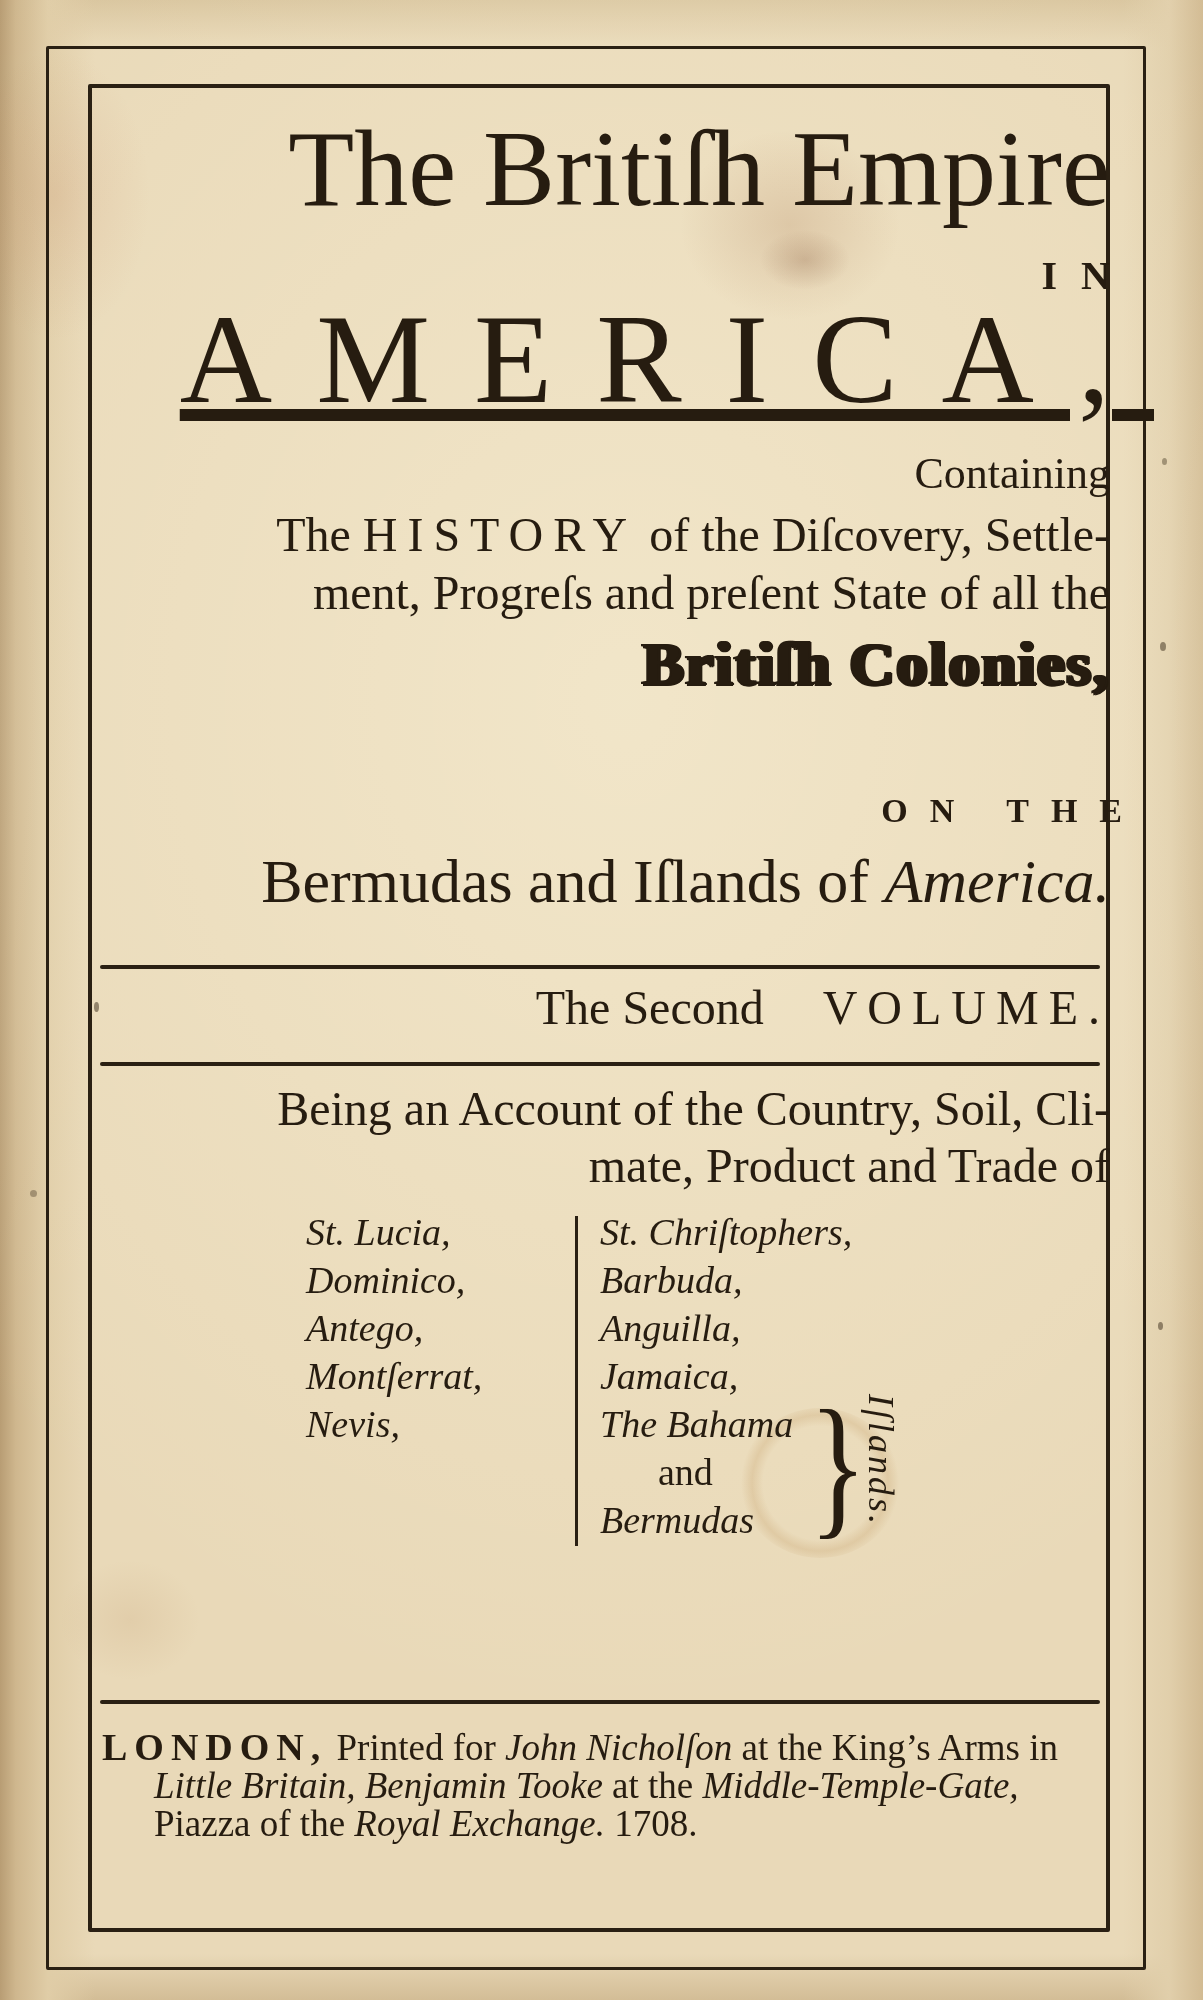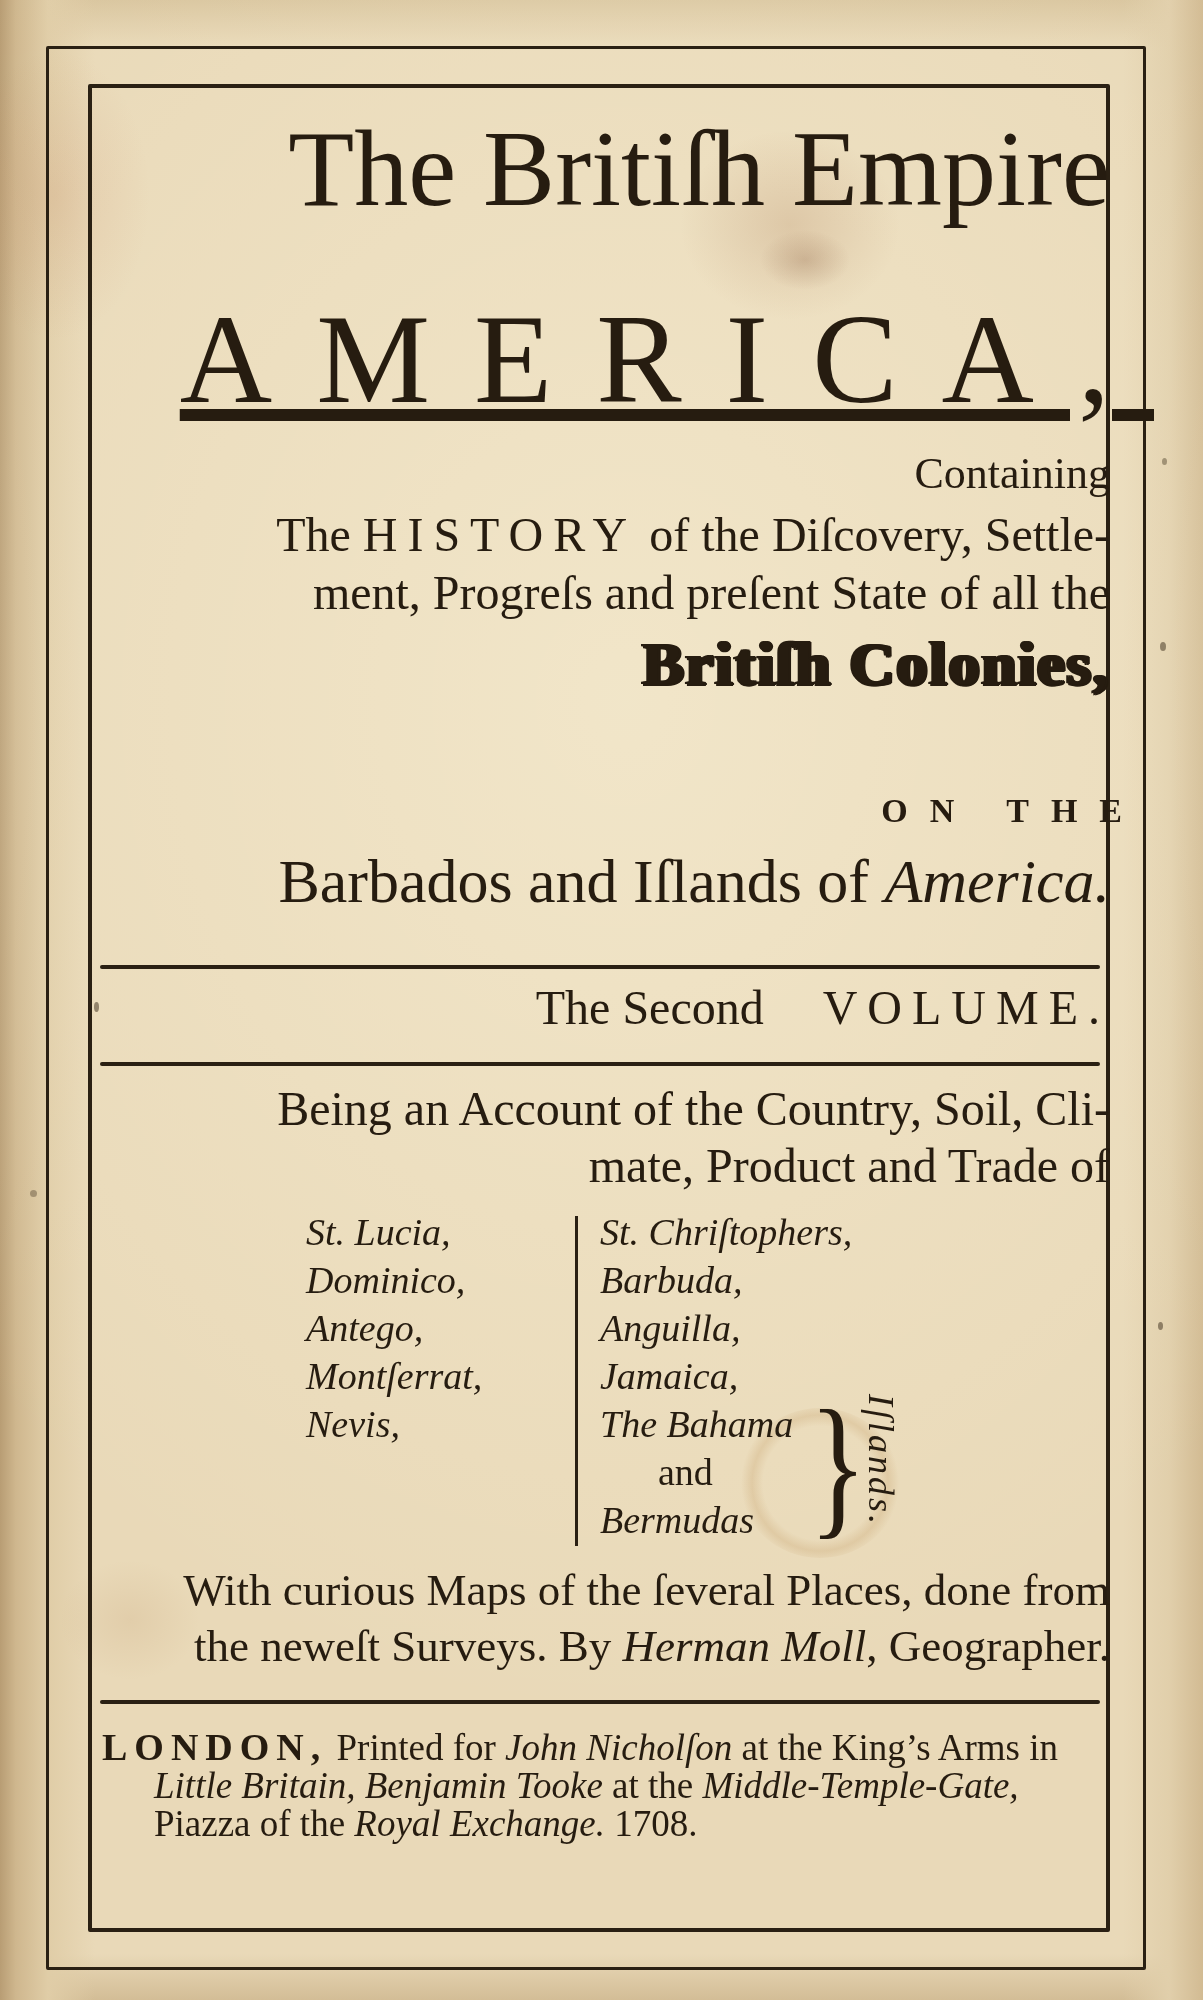--- a/index.html
+++ b/index.html
@@ -72,29 +72,30 @@
   <div class="stain stain-tl"></div>
   <div class="stain stain-title"></div>
   <div class="stain stain-smudge"></div>
   <div class="stain stain-brace"></div>
   <div class="stain stain-bl"></div>
 
   <div class="frame outer"></div>
   <div class="frame inner"></div>
 
   <div class="center t-main">The Britiſh Empire</div>
+  <div class="center t-in">IN</div>
   <div class="center t-america">AMERICA,</div>
   <div class="center t-containing">Containing</div>
 
   <div class="center t-history"><span>The </span><span class="lsp-hist">HISTORY</span><span> of the Diſcovery, Settle-</span><br><span>ment, Progreſs and preſent State of all the</span></div>
 
   <div class="center t-blackletter">Britiſh Colonies,</div>
   <div class="center t-onthe">ON THE</div>
 
-  <div class="center t-continent"><span>Barbados and Iſlands of </span><span class="it">America.</span></div>
+  <div class="center t-continent"><span>Bermudas and Iſlands of </span><span class="it">America.</span></div>
 
   <div class="rule" style="top:965px"></div>
   <div class="center t-volume"><span>The Second </span><span class="lsp-vol">VOLUME.</span></div>
   <div class="rule" style="top:1062px"></div>
 
   <div class="center t-being"><span>Being an Account of the Country, Soil, Cli-</span><br><span>mate, Product and Trade of</span></div>
 
   <div class="list">
     <div class="col col-left">
       <div class="li">St. Lucia,</div>
@@ -110,21 +111,20 @@
       <div class="li">Anguilla,</div>
       <div class="li">Jamaica,</div>
       <div class="li">The Bahama</div>
       <div class="li li-and">and</div>
       <div class="li">Bermudas</div>
     </div>
     <div class="brace">}</div>
     <div class="islands it">Iſlands.</div>
   </div>
 
-  <div class="center t-maps"><span>With curious Maps of the ſeveral Places, done from</span><br><span>the neweſt Surveys. By </span><span class="it">Herman Moll</span><span>, Geographer.</span></div>
 
   <div class="rule" style="top:1700px"></div>
 
   <div class="imprint">
     <div><span class="lsp-lon">LONDON,</span><span class="rm"> Printed for </span><span class="it">John Nicholſon</span><span class="rm"> at the King’s Arms in</span></div>
     <div class="cont"><span class="it">Little Britain,</span><span class="rm"> </span><span class="it">Benjamin Tooke</span><span class="rm"> at the </span><span class="it">Middle-Temple-Gate,</span></div>
     <div class="cont"><span class="rm">Piazza of the </span><span class="it">Royal Exchange.</span><span class="rm">  1708.</span></div>
   </div>
 
   <div class="speck sp1"></div>

